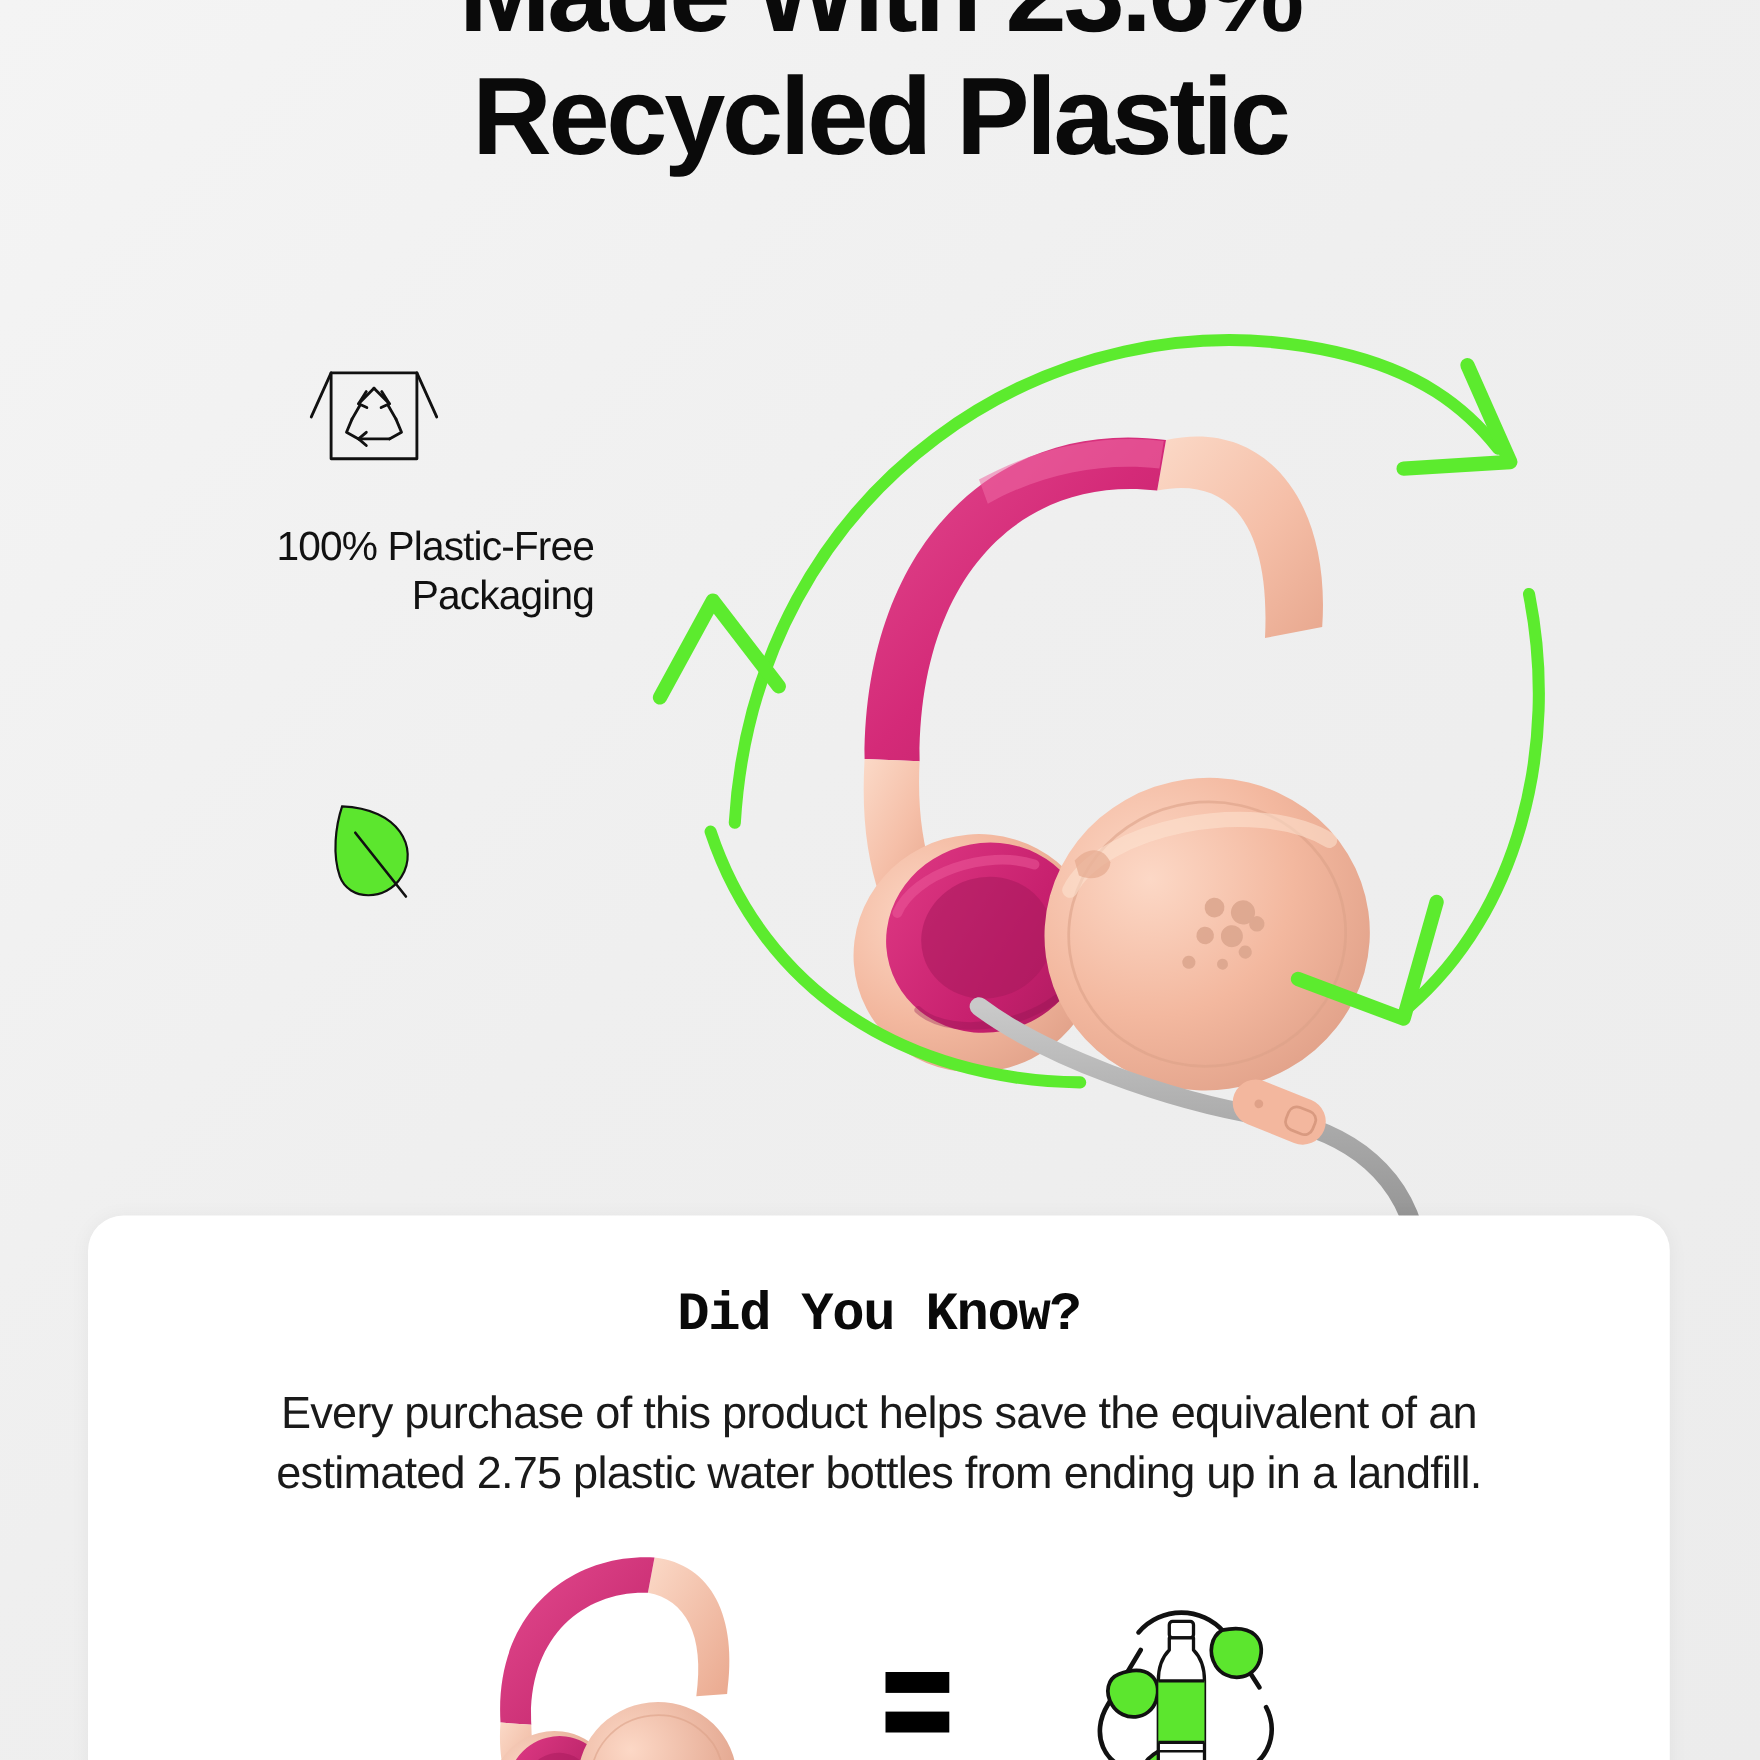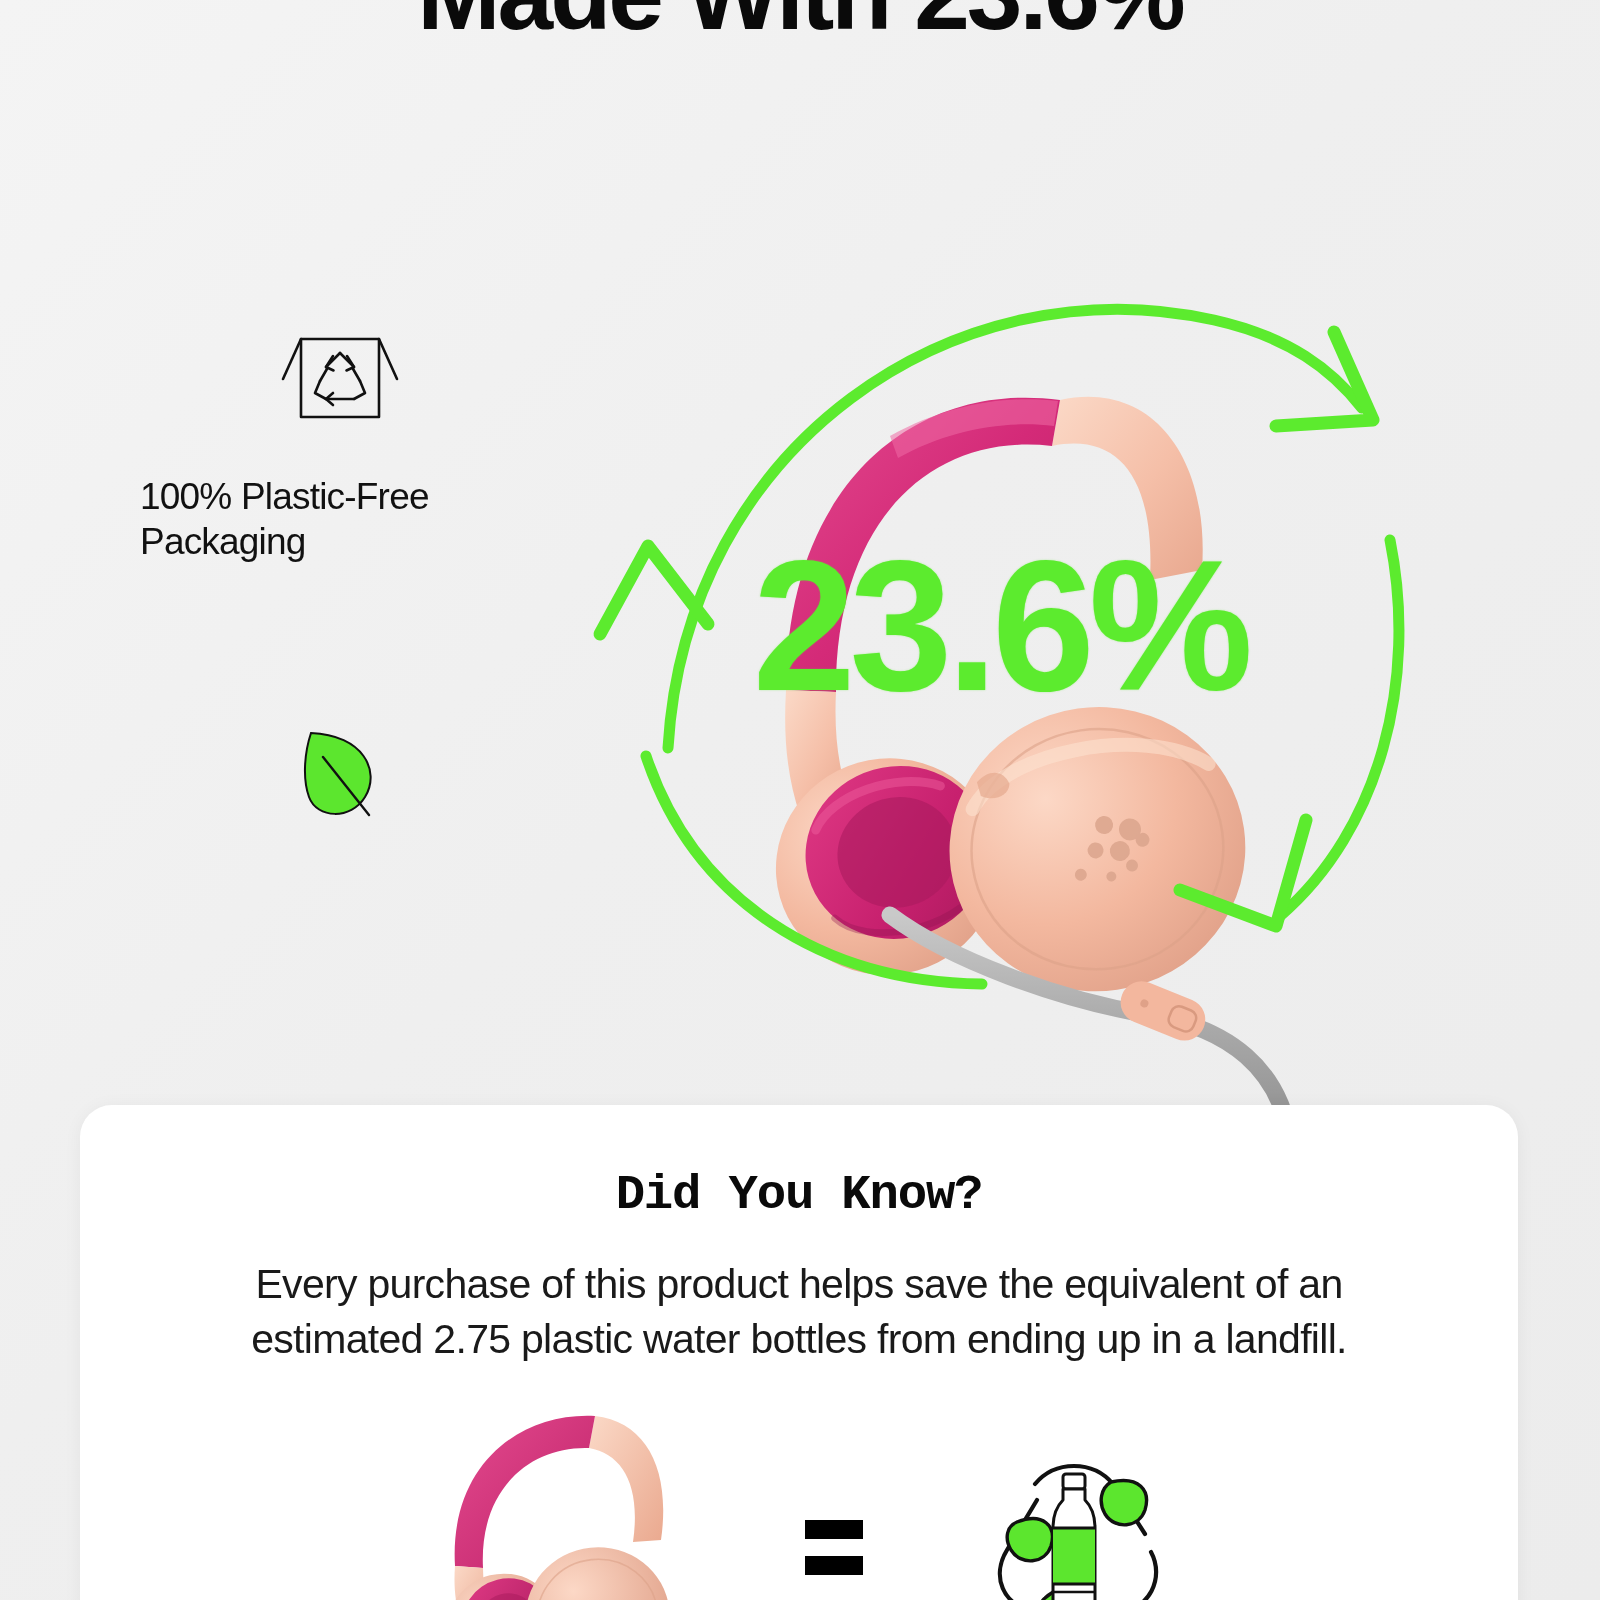--- a/index.html
+++ b/index.html
@@ -19,21 +19,21 @@
   .headline {
     position:absolute; top:-62px; left:0; width:1600px;
     text-align:center;
     font-size:100px; font-weight:700; line-height:1.12;
     letter-spacing:-3px; color:#0a0a0a;
   }
   .headline span { display:block; }
 
   
   .features { position:absolute; left:140px; top:320px; width:400px; }
-  .feature { width:400px; text-align:left; }
+  .feature { width:400px; text-align:right; }
   .feature + .feature { margin-top:148px; }
   .feature-icon { height:130px; display:flex; align-items:center; justify-content:center; }
   .feature-label {
     margin-top:24px;
     font-size:37px; font-weight:500; line-height:1.22;
     color:#111; letter-spacing:-0.8px;
   }
 
   
   .hero { position:absolute; left:590px; top:240px; width:820px; height:800px; }
@@ -68,20 +68,21 @@
   .equals { display:flex; flex-direction:column; gap:17px; }
   .equals i { display:block; width:58px; height:19px; background:#000; }
 </style>
 </head>
 <body>
 
 <div class="page">
 
   <div class="headline">
     <span>Made With 23.6%</span>
+    <span>Recycled Plastic</span>
   </div>
 
   <div class="features">
 
     <div class="feature">
       <div class="feature-icon">
         <svg width="150" height="125" viewBox="0 0 150 125">
           <g fill="none" stroke="#111" stroke-width="2.6" stroke-linecap="round" stroke-linejoin="round">
             <rect x="36" y="16" width="78" height="78"></rect>
             <path d="M36 16 L18 56"></path>
@@ -197,21 +198,20 @@
         <path d="M744 92 L783 180 L686 186" stroke-width="13"></path>
 
         <path d="M800 300 C 828 440, 790 590, 690 676"></path>
         <path d="M716 580 L686 686 L590 650" stroke-width="13"></path>
 
         <path d="M392 744 C 232 742, 104 660, 56 516"></path>
         <path d="M10 394 L58 306 L118 384" stroke-width="13"></path>
       </g>
     </svg>
 
-    <div class="pct">23.6%</div>
   </div>
 
   <div class="card">
     <div class="card-title">Did You Know?</div>
     <div class="card-body">
       <div>Every purchase of this product helps save the equivalent of an</div>
       <div>estimated 2.75 plastic water bottles from ending up in a landfill.</div>
     </div>
 
     <div class="equation">

